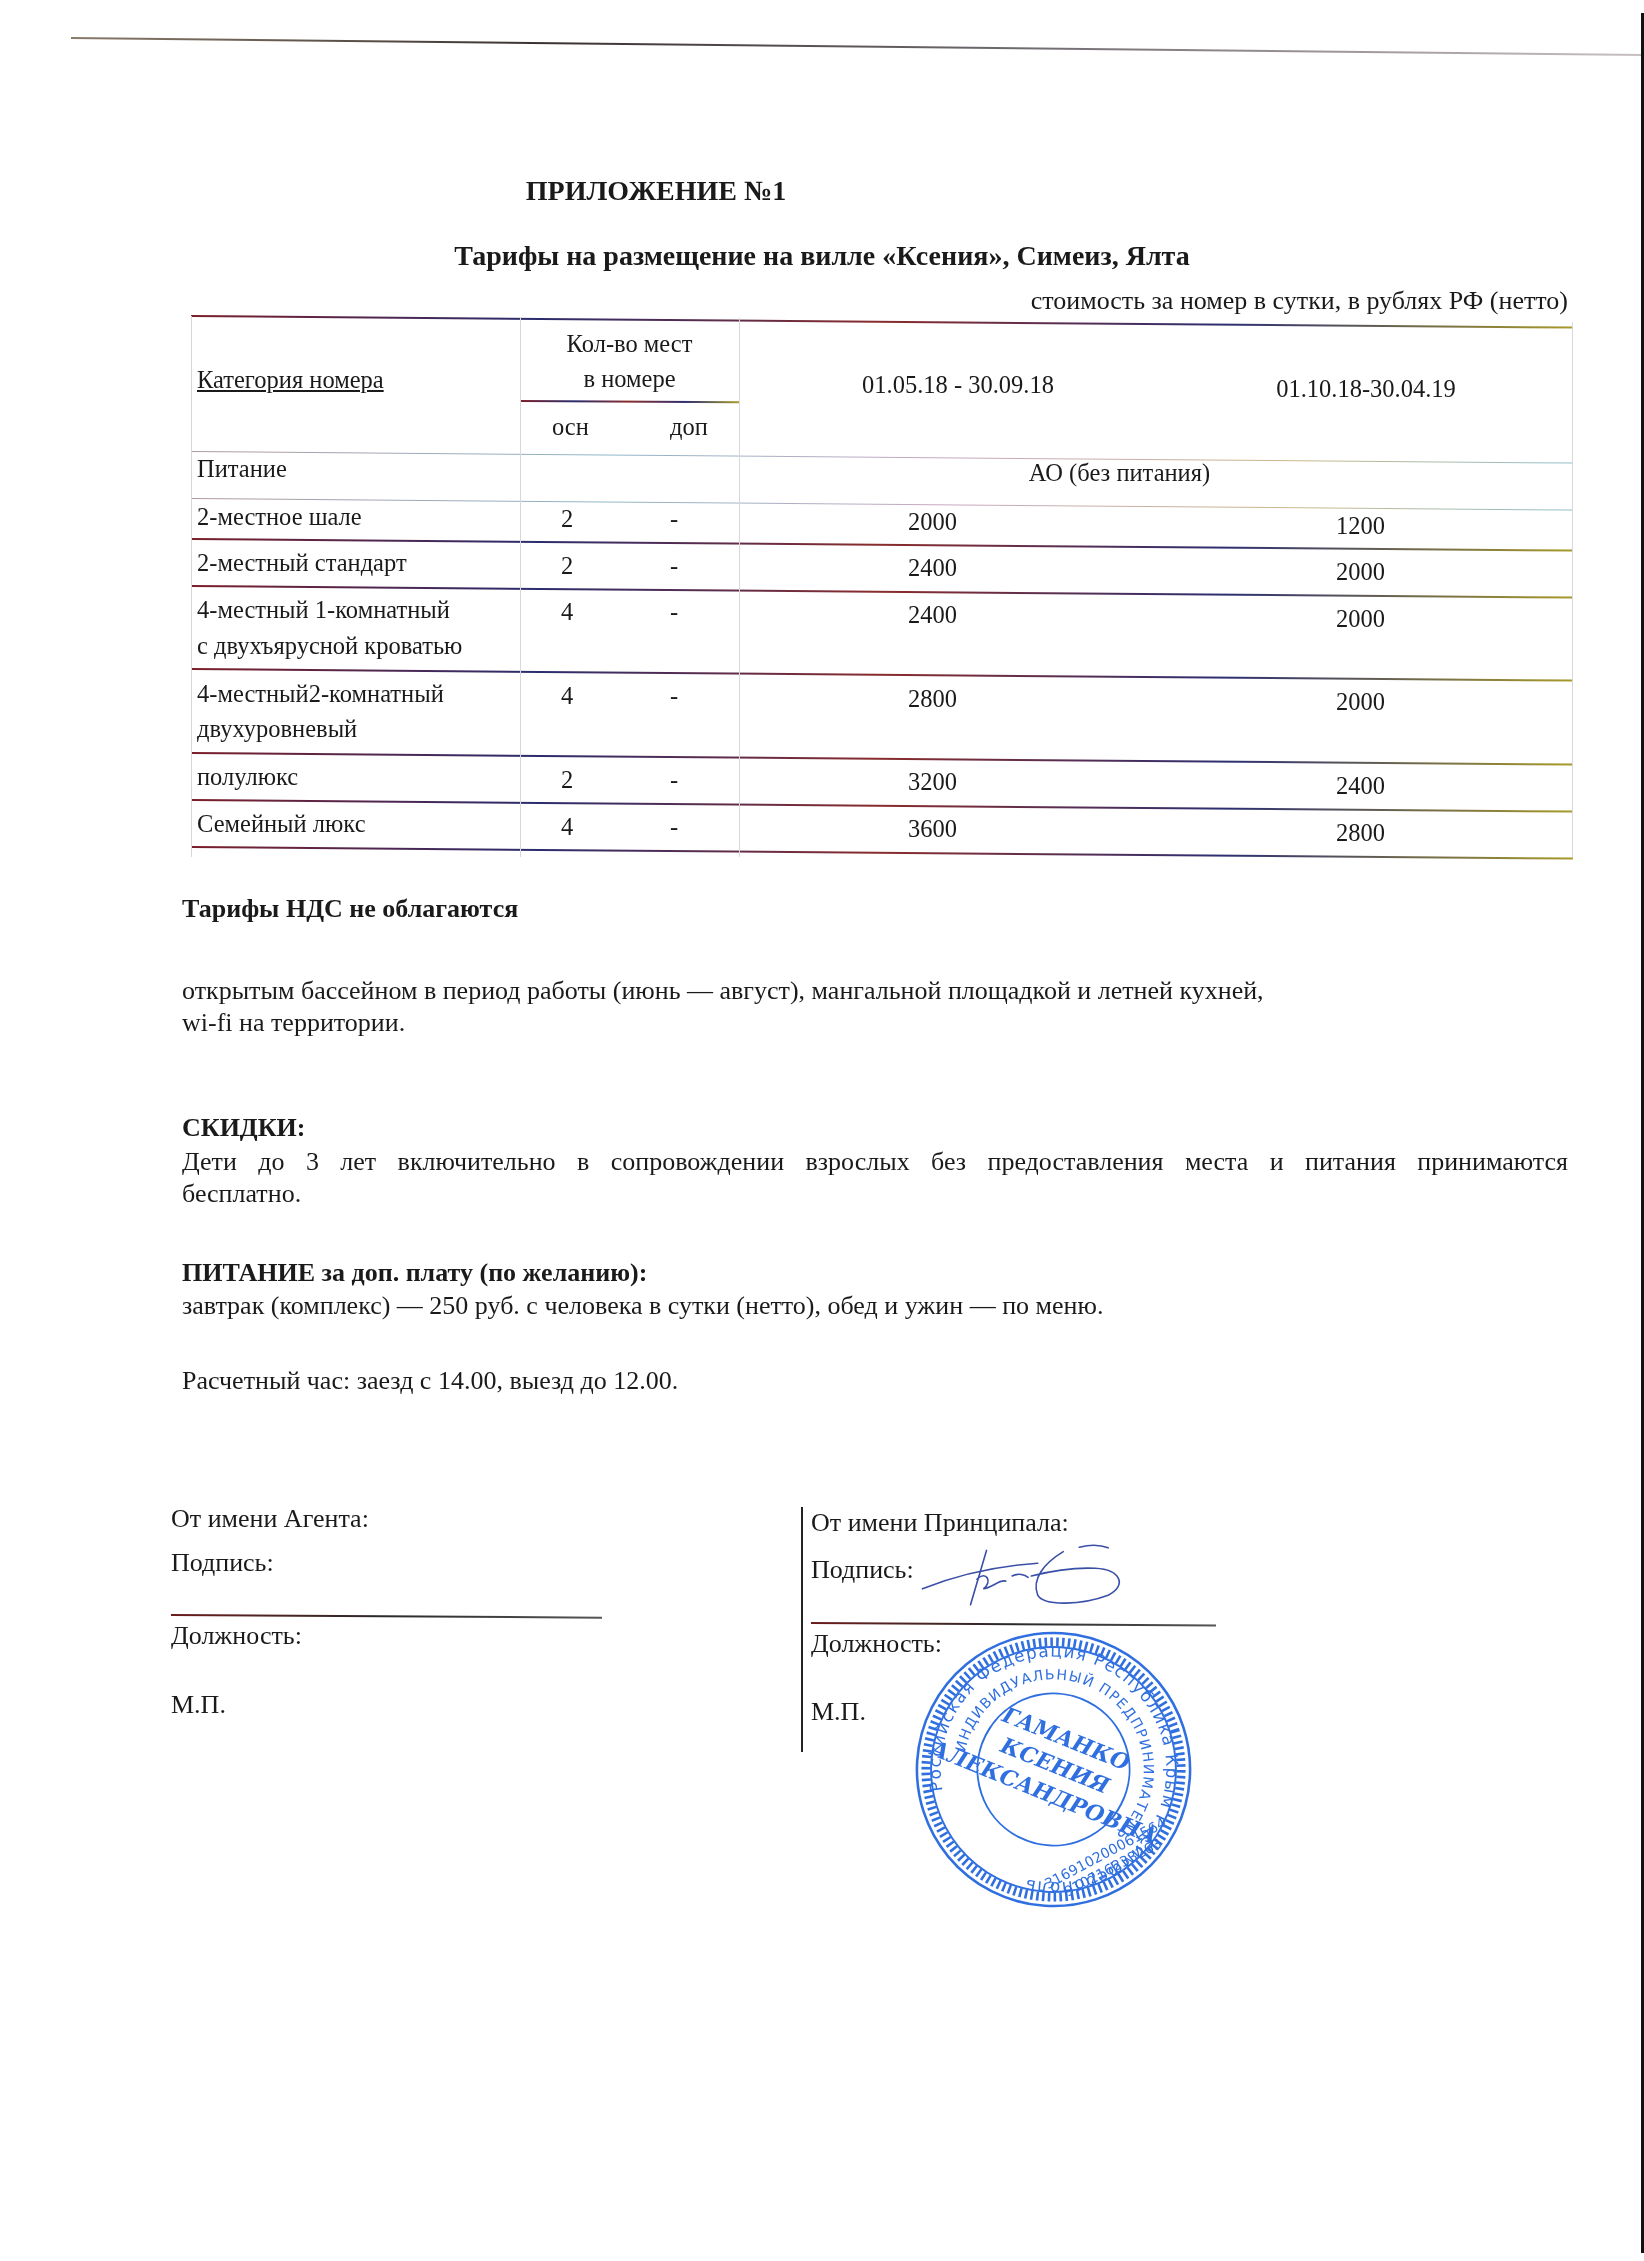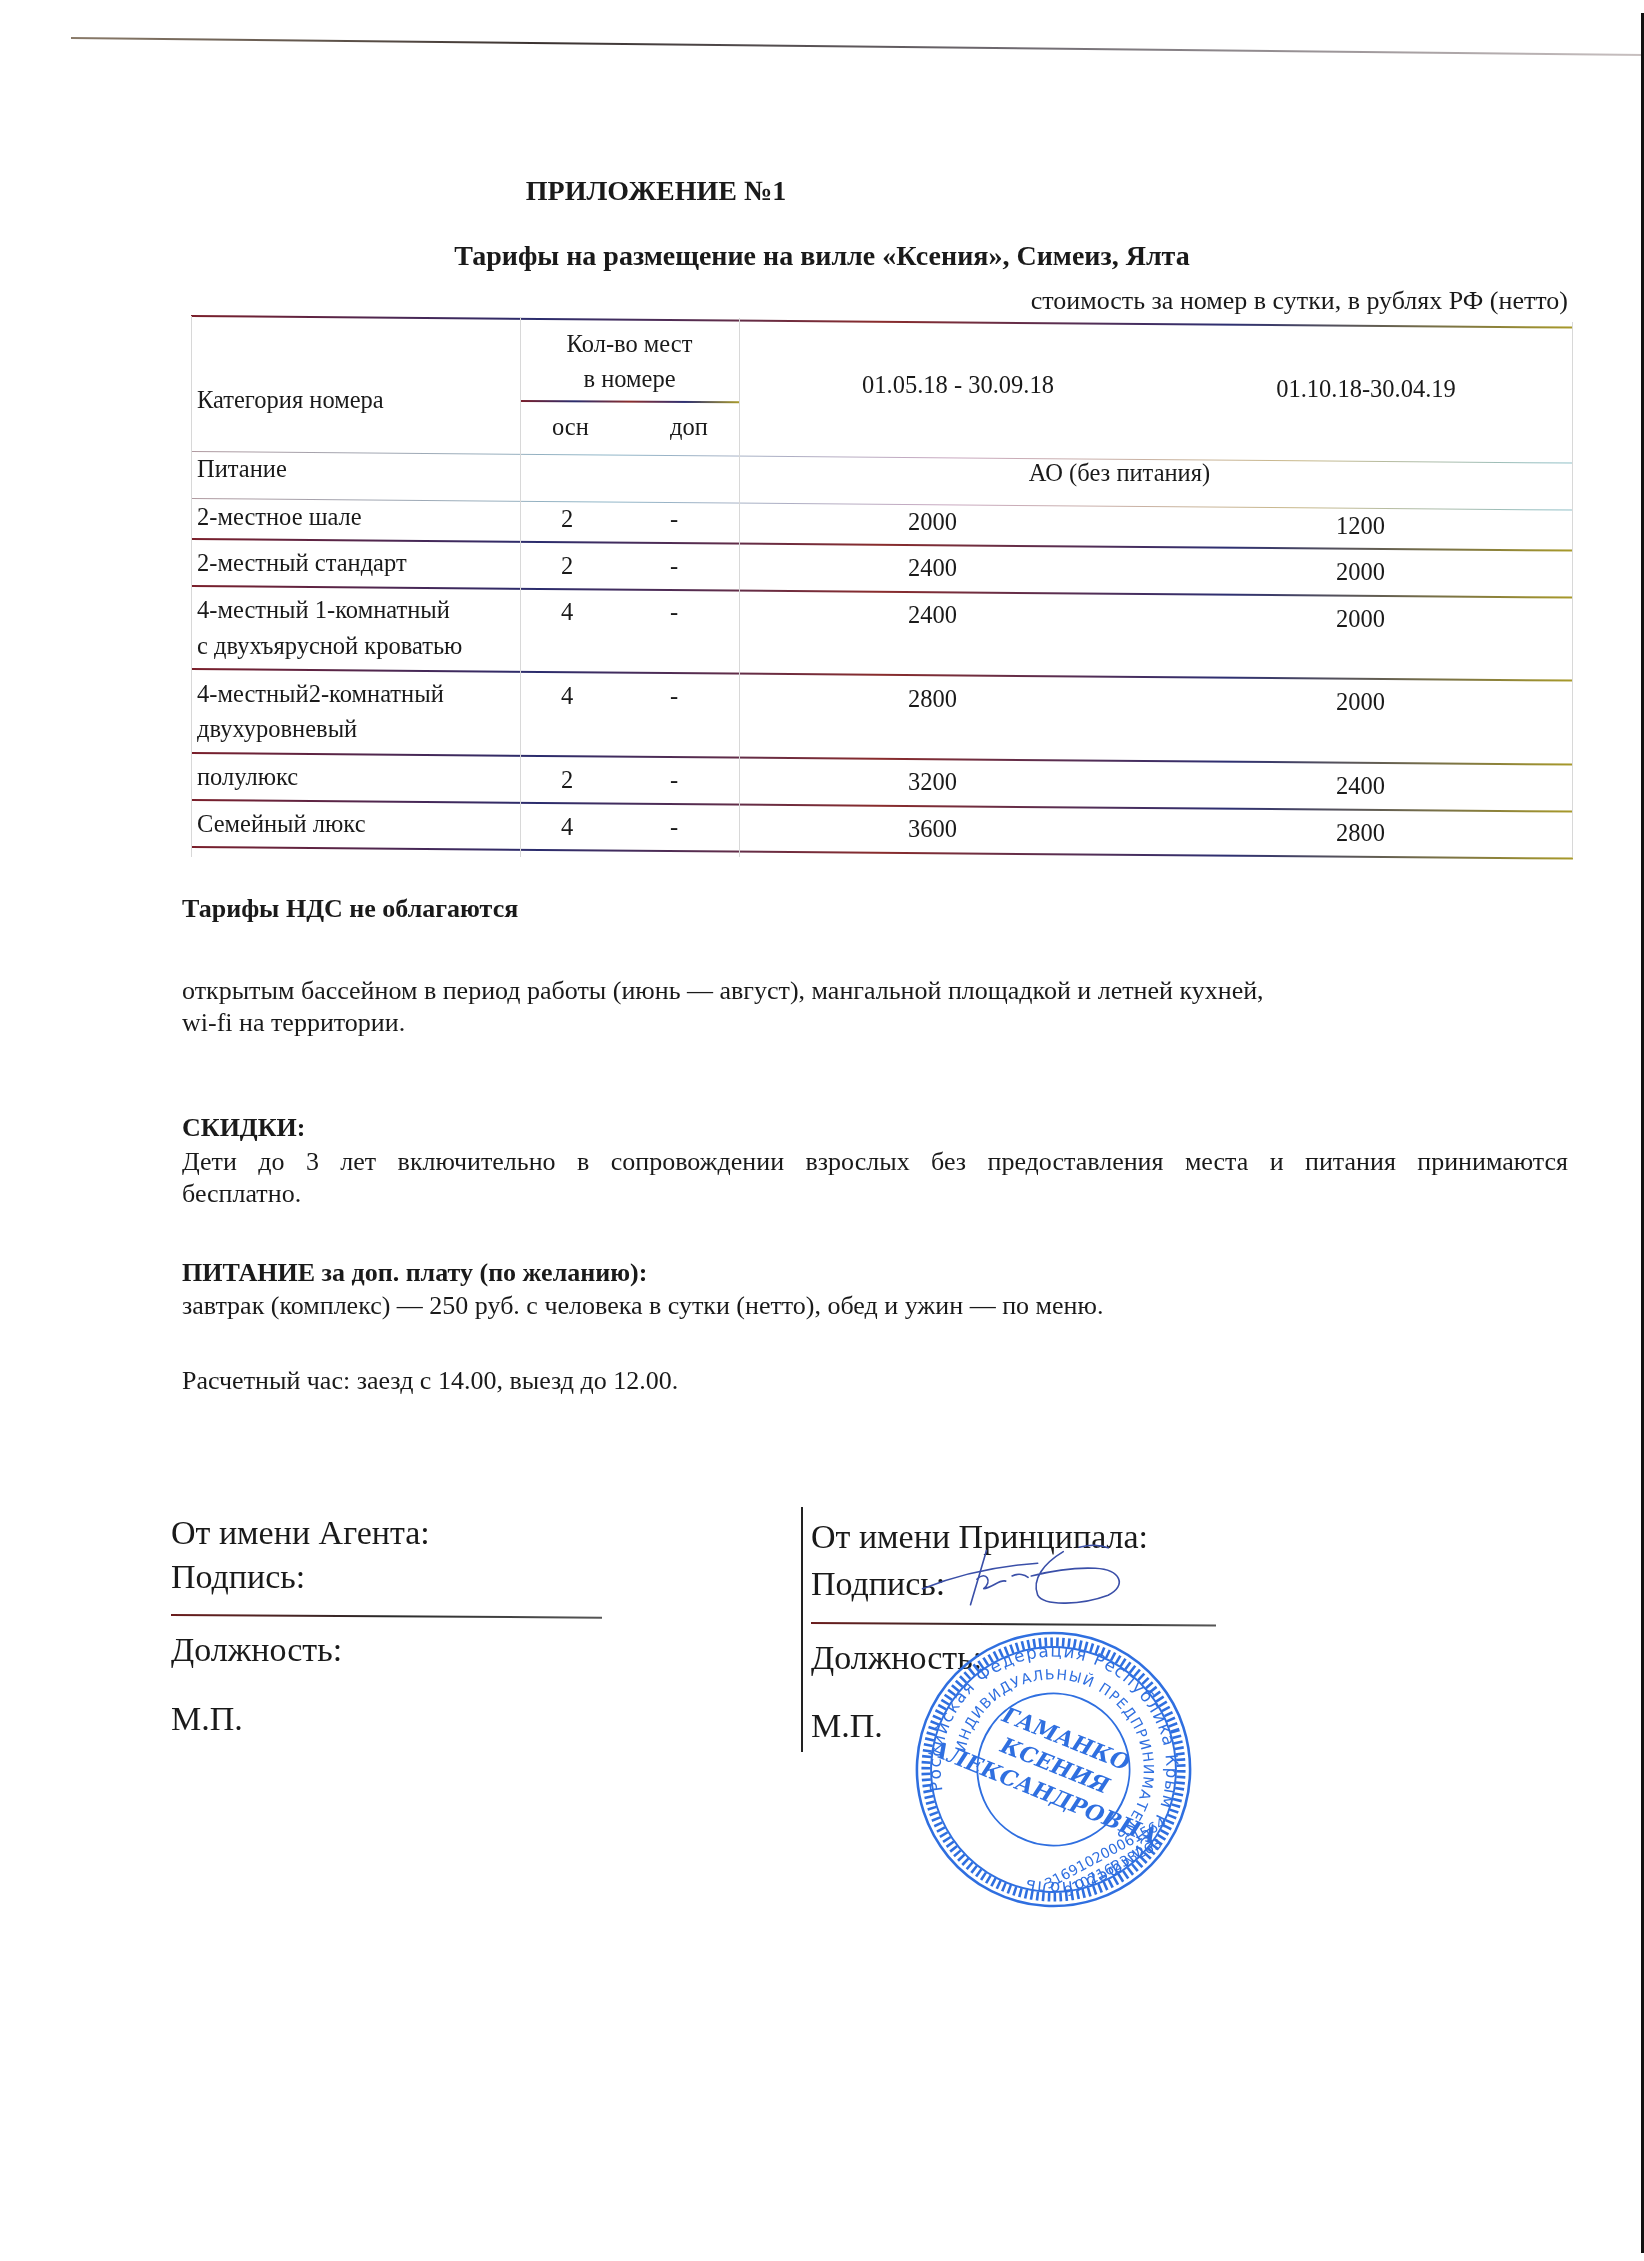--- a/index.html
+++ b/index.html
@@ -39,21 +39,21 @@
     }
     .vline { width: 1.3px; background: #d8d8d8; }
 
     .cell { font-size: 24.5px; white-space: nowrap; }
     .cell.center { text-align: center; }
 
     .body-text { font-size: 26px; line-height: 32px; }
     .bold { font-weight: bold; text-align: center; }
     .justify { text-align: justify; text-align-last: left; }
 
-    .sig { font-size: 34px; line-height: 34px; margin-top: 14px; }
+    .sig { font-size: 26px; line-height: 34px; }
     .sig-line { height: 1.9px; background: linear-gradient(90deg, #6b1d1d, #2a2a2a 50%, #555); }
     .sig-divider { width: 1.9px; background: #222; }
 
     .stamp { left: 886px; top: 1618px; width: 335px; height: 303px; }
     .signature { left: 915px; top: 1544px; width: 271px; height: 64px; }
   </style>
 </head>
 <body>
 
 <div class="abs scan-top-line"></div>
@@ -74,21 +74,21 @@
   <div class="abs hline" style="left:191px; top:668px; width:1382px; transform:rotate(0.48deg);"></div>
   <div class="abs hline" style="left:191px; top:752px; width:1382px; transform:rotate(0.48deg);"></div>
   <div class="abs hline" style="left:191px; top:799px; width:1382px; transform:rotate(0.48deg);"></div>
   <div class="abs hline" style="left:191px; top:846px; width:1382px; transform:rotate(0.48deg);"></div>
 
   <div class="abs vline" style="left:191px; top:316px; height:541px;"></div>
   <div class="abs vline" style="left:520px; top:317px; height:540px;"></div>
   <div class="abs vline" style="left:739px; top:318px; height:539px;"></div>
   <div class="abs vline" style="left:1572px; top:322px; height:535px;"></div>
 
-  <div class="abs cell" style="left:197px; top:386px;">Категория номера</div>
+  <div class="abs cell" style="left:197px; top:366px;text-decoration:underline;">Категория номера</div>
   <div class="abs cell center" style="left:520px; width:219px; top:330px;">Кол-во мест</div>
   <div class="abs cell center" style="left:520px; width:219px; top:365px;">в номере</div>
   <div class="abs cell" style="left:552px; top:413px;">осн</div>
   <div class="abs cell" style="left:670px; top:413px;">доп</div>
   <div class="abs cell center" style="left:739px; width:438px; top:371px;">01.05.18 - 30.09.18</div>
   <div class="abs cell center" style="left:1147px; width:438px; top:375px;">01.10.18-30.04.19</div>
 
   <div class="abs cell" style="left:197px; top:455px;">Питание</div>
   <div class="abs cell center" style="left:739px; width:761px; top:459px;">АО (без питания)</div>
 

